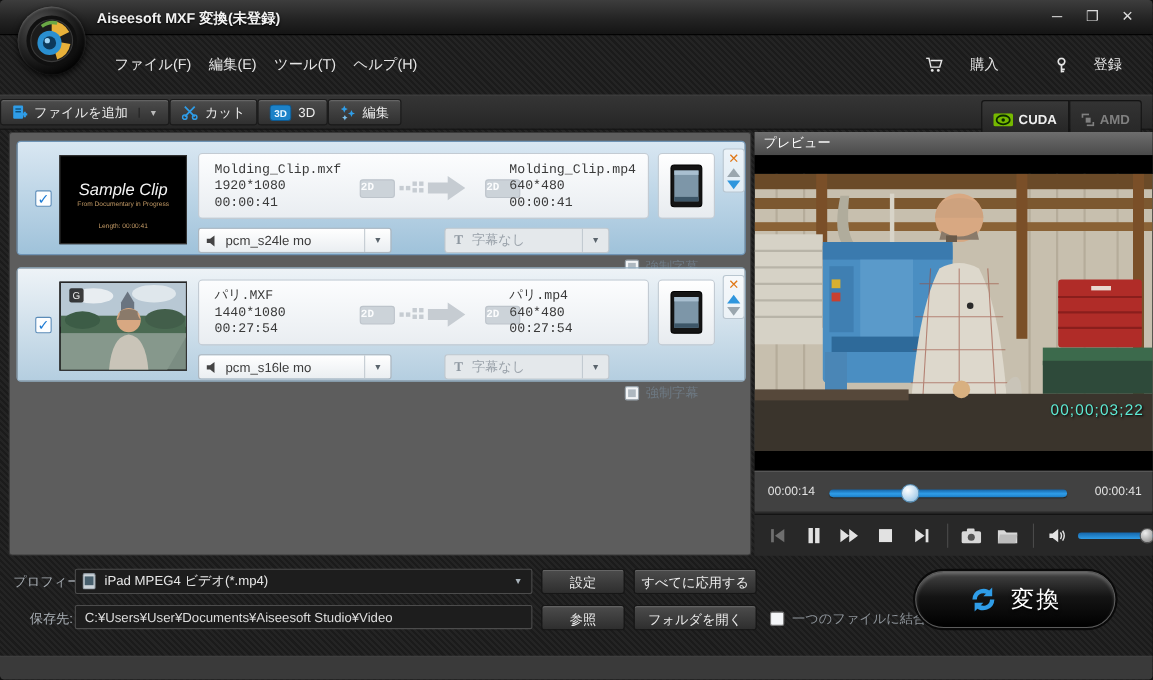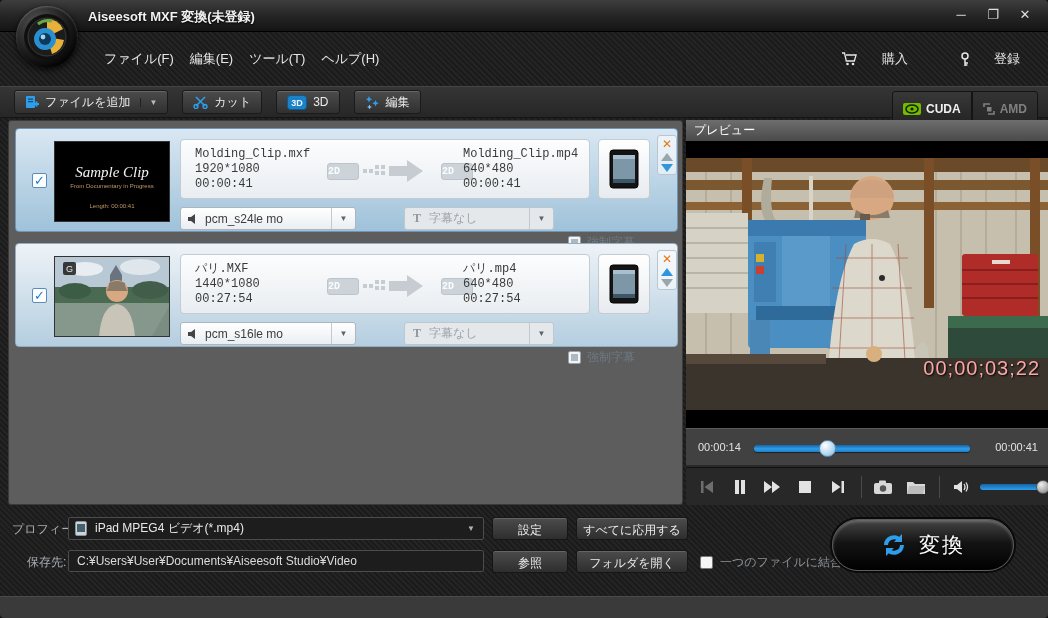--- a/index.html
+++ b/index.html
@@ -29,21 +29,21 @@
   .menu-items { position:absolute; left:104px; top:18px; display:flex; gap:16px; }
   .menu-item { color:#e6e6e6; font-size:13px; cursor:default; }
   .menu-right { position:absolute; right:28px; top:18px; display:flex; gap:52px; align-items:center; }
   .menu-link { display:flex; align-items:center; gap:24px; color:#e6e6e6; font-size:13px; }
 
   
   .toolbar { position:absolute; left:0; top:86px; width:100%; height:32px;
     background:linear-gradient(#353535,#262626);
     border-top:1px solid #454545; border-bottom:1px solid #151515;
     display:flex; align-items:center; }
-  .tbtn { height:24px; margin-left:14px; padding:4px 10px; display:flex; align-items:center; gap:6px;
+  .tbtn { height:24px; padding:4px 10px; display:flex; align-items:center; gap:6px;
     background:linear-gradient(#4c4c4c,#303030); border:1px solid #1a1a1a; border-radius:3px;
     box-shadow:inset 0 1px 0 rgba(255,255,255,.15); color:#ececec; font-size:12px; cursor:default; }
   .tbtn .split { margin-left:4px; padding-left:8px; border-left:1px solid #222; color:#bbb; font-size:8px; }
   .tb-right { position:absolute; right:10px; top:4px; display:flex; }
   .gpu-btn { height:36px; padding:0 10px; display:flex; align-items:center; gap:5px;
     background:linear-gradient(#383838,#222); border:1px solid #141414; color:#f0f0f0;
     font-weight:bold; font-size:12px; }
   .gpu-btn.first { border-radius:3px 0 0 3px; }
   .gpu-btn.off { border-radius:0 3px 3px 0; color:#808080; background:linear-gradient(#333,#262626); }
 
@@ -52,21 +52,21 @@
     background:#5d5d5d; border:1px solid #3a3a3a; border-radius:3px; }
   .frow { position:absolute; left:6px; width:663px; height:104px; border-radius:4px; }
   .frow.r1 { top:7px; background:linear-gradient(#d9e7f2,#9fc2da); border:1px solid #6f94b5; }
   .frow.r2 { top:122px; background:linear-gradient(#eef3f7,#b4cee0); border:1px solid #93aec2; }
   .rowcb { position:absolute; left:16px; top:44px; width:15px; height:15px; background:#fdfeff;
     border:1px solid #5c8cb8; border-radius:2px; color:#1d7bd4; font-size:13px; line-height:13px;
     text-align:center; font-weight:bold; cursor:default; }
   .thumb { position:absolute; left:38px; top:12px; width:116px; height:81px; background:#000;
     border:1px solid #333; overflow:hidden; }
   .thumb .sc-title { margin-top:22px; text-align:center; color:#f4f4f4; font-style:italic;
-    font-family:Liberation Serif, serif; font-size:15px; }
+    font-family:Liberation Sans, sans-serif; font-size:15px; }
   .thumb .sc-sub { text-align:center; color:#c39a66; font-size:6px; margin-top:2px; }
   .thumb .sc-len { text-align:center; color:#c39a66; font-size:6px; margin-top:14px; }
   .infobox { position:absolute; left:164px; top:10px; width:410px; height:60px;
     background:linear-gradient(#fcfdfe,#e9edf1); border:1px solid #c3cbd3; border-radius:4px;font-family:Liberation Mono, monospace; }
   .src-info { position:absolute; left:14px; top:7px; color:#3a3a3a; line-height:15px; }
   .dst-info { position:absolute; left:282px; top:7px; color:#3a3a3a; line-height:15px; }
   .conv-mid { position:absolute; left:146px; top:18px; display:flex; align-items:center; gap:4px; }
   .badge2d { width:32px; height:17px; background:#ccd3d9; border:1px solid #bdc4cb; border-radius:3px;
     color:#fbfcfd; font-size:10px; font-weight:bold; line-height:16px; }
   .devbtn { position:absolute; left:582px; top:10px; width:52px; height:60px;
@@ -96,21 +96,21 @@
     display:flex; align-items:center; justify-content:center; }
   .cb-dis i { display:block; width:7px; height:7px; background:#aeb8c0; }
 
   
   .preview { position:absolute; left:686px; top:120px; width:362px; height:385px; background:#2a2a2a; }
   .pv-head { position:absolute; left:0; top:0; width:100%; height:21px;
     background:linear-gradient(#6e6e6e,#4a4a4a); color:#fff; padding-left:8px; line-height:21px;
     font-size:12px; }
   .pv-video { position:absolute; left:0; top:21px; width:362px; height:287px; background:#000; }
   .pv-video svg { position:absolute; left:0; top:17px; }
-  .timecode { position:absolute; right:8px; bottom:48px; color:#fca5a5; font-size:20px;
+  .timecode { position:absolute; right:8px; bottom:48px; color:#5eead4; font-size:14px;
     text-shadow:1px 1px 2px #000; letter-spacing:1px; }
   .pv-progress { position:absolute; left:0; top:308px; width:100%; height:37px; background:#414141;
     border-top:1px solid #5a5a5a; }
   .ptime { position:absolute; top:12px; color:#e2e2e2; font-size:11px; }
   .ptime.l { left:12px; } .ptime.r { right:10px; }
   .ptrack { position:absolute; left:68px; top:16px; width:216px; height:7px; border-radius:4px;
     background:linear-gradient(#1565a8,#2f9de8 55%,#1d7ec6); box-shadow:0 1px 1px rgba(0,0,0,.5); cursor:default; }
   .phandle { position:absolute; top:-5px; width:17px; height:17px; border-radius:50%;
     background:radial-gradient(circle at 35% 30%,#ffffff,#bcd9ef 55%,#7fb4d9);
     border:1px solid #5a92ba; }

